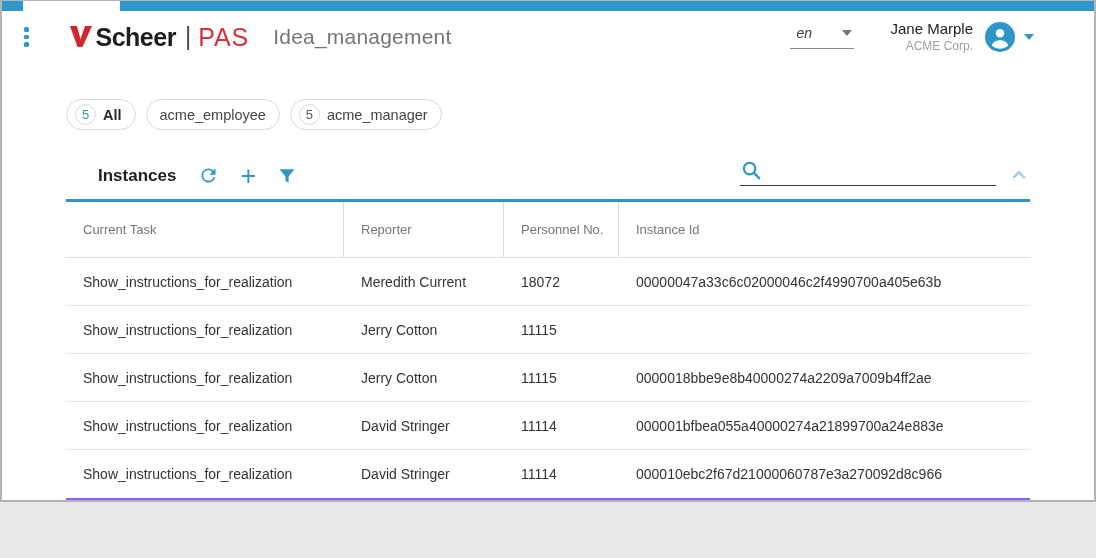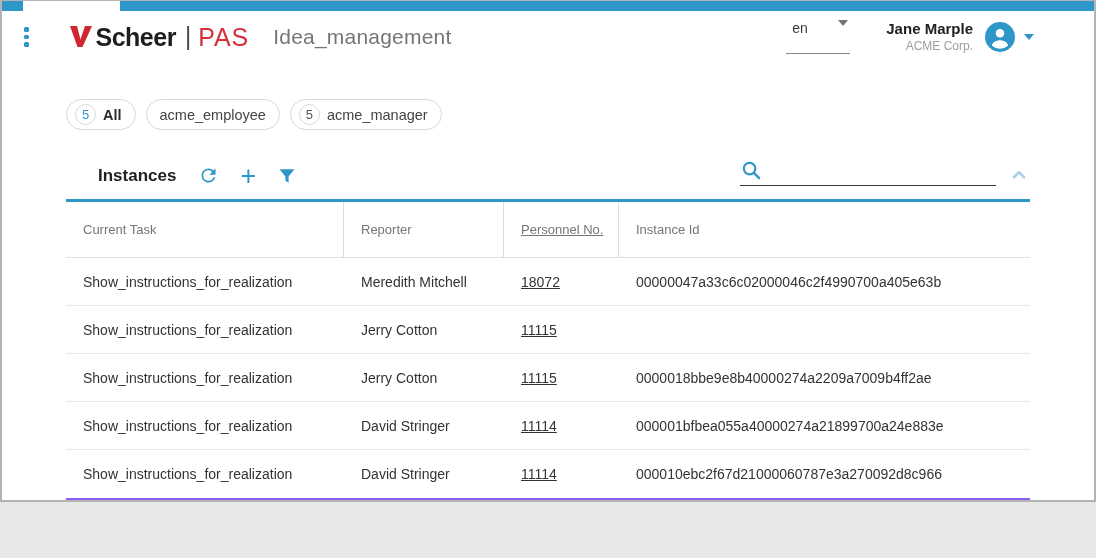--- a/index.html
+++ b/index.html
@@ -16,27 +16,27 @@
   .appbar{ display:flex; align-items:center; height:52px; padding:0 60px 0 18px; }
   .kebab{ display:flex; flex-direction:column; gap:3px; padding:4px; cursor:pointer; }
   .kebab span{ width:4.5px; height:4.5px; border-radius:1.5px; background:#2e96c8; }
   .brand{ display:flex; align-items:center; margin-left:36px; }
   .brand-mark{ width:24px; height:24px; margin-right:3px; }
   .brand-name{ font-size:25px; font-weight:700; color:#1d1d1b; letter-spacing:-0.5px; }
   .brand-divider{ font-size:24px; font-weight:300; color:#4a4a4a; margin:0 7px 0 9px; transform:scaleY(1.05); }
   .brand-product{ font-size:25px; font-weight:400; color:#d6303a; letter-spacing:1px; }
   .app-title{ font-size:21px; font-weight:400; color:#757575; margin-left:24px; letter-spacing:0.2px; }
   .spacer{ flex:1; }
-  .lang-select{ display:flex; justify-content:space-between; width:64px;
-    border-bottom:1px solid #8a8a8a; padding:0 2px 17px 6px; margin-right:36px; cursor:pointer; }
+  .lang-select{ display:flex; align-items:center; justify-content:space-between; width:64px;
+    border-bottom:1px solid #8a8a8a; padding:0 2px 7px 6px; margin-right:36px; cursor:pointer;font-style:italic; }
   .lang-select .val{ font-size:14px; color:#3c3c3c; }
   .caret{ width:0; height:0; border-left:5px solid transparent; border-right:5px solid transparent; border-top:6px solid #757575; }
   .caret.blue{ border-top-color:#2e96c8; }
   .user-info{ text-align:right; line-height:1.25; margin-right:12px; }
-  .user-name{ font-size:15px; font-weight:700; color:#212121; }
+  .user-name{ font-size:15px; font-weight:400; color:#212121; }
   .user-company{ font-size:12px; color:#9e9e9e; }
   .avatar{ width:30px; height:30px; border-radius:50%; background:#2e96c8; display:flex; align-items:center; justify-content:center; cursor:pointer; }
   .user-caret{ margin-left:9px; cursor:pointer; }
 
   
   .chips{ display:flex; gap:10px; padding:0 64px; margin-top:36px; }
   .chip{ display:inline-flex; align-items:center; gap:7px; height:31px; padding:0 13px;
     border:1px solid #d9d9d9; border-radius:16px; background:#fff; cursor:pointer; font-size:14.5px; color:#444; }
   .chip-count{ display:flex; align-items:center; justify-content:center; width:21px; height:21px;
     border:1px solid #d9d9d9; border-radius:50%; font-size:13px; color:#555; margin-left:-5px; }
@@ -54,21 +54,21 @@
 
   
   .table{ margin:13px 64px 0 64px; border-top:3px solid #2e96c8; border-bottom:8px solid #8b5cf6; }
   .thead{ display:flex; height:56px; border-bottom:1px solid #e0e0e0; }
   .thead .cell{ display:flex; align-items:center; font-size:13px; font-weight:500; color:#757575; }
   .thead .cell:not(:last-child){ border-right:1px solid #dcdcdc; }
   .trow{ display:flex; height:48px; border-bottom:1px solid #e6e6e6; cursor:pointer; }
   .trow:last-child{ border-bottom:none; }
   .trow .cell{ display:flex; align-items:center; font-size:14px; color:#333333; }
   .cell{ padding-left:17px; overflow:hidden; white-space:nowrap; }
-  .col-task{ width:278px; } .col-reporter{ width:160px; } .col-pers{ width:115px;text-decoration:underline; } .col-id{ flex:1; }
+  .col-task{ width:278px; } .col-reporter{ width:160px; } .col-pers{ width:115px; } .col-id{ flex:1; }
 
   
   .footer{ display:flex; align-items:center; gap:7px; padding:0 64px; margin-top:17px; }
   .record-count{ font-size:18px; font-weight:700; color:#2e96c8; }
 </style>
 </head>
 <body>
 
 <div class="page">
 
@@ -170,21 +170,21 @@
   <div class="table">
     <div class="thead">
       <div class="cell col-task">Current Task</div>
       <div class="cell col-reporter">Reporter</div>
       <div class="cell col-pers">Personnel No.</div>
       <div class="cell col-id">Instance Id</div>
     </div>
 
     <div class="trow">
       <div class="cell col-task">Show_instructions_for_realization</div>
-      <div class="cell col-reporter">Meredith Mitchell</div>
+      <div class="cell col-reporter">Meredith Current</div>
       <div class="cell col-pers">18072</div>
       <div class="cell col-id">00000047a33c6c02000046c2f4990700a405e63b</div>
     </div>
     <div class="trow">
       <div class="cell col-task">Show_instructions_for_realization</div>
       <div class="cell col-reporter">Jerry Cotton</div>
       <div class="cell col-pers">11115</div>
     </div>
     <div class="trow">
       <div class="cell col-task">Show_instructions_for_realization</div>

